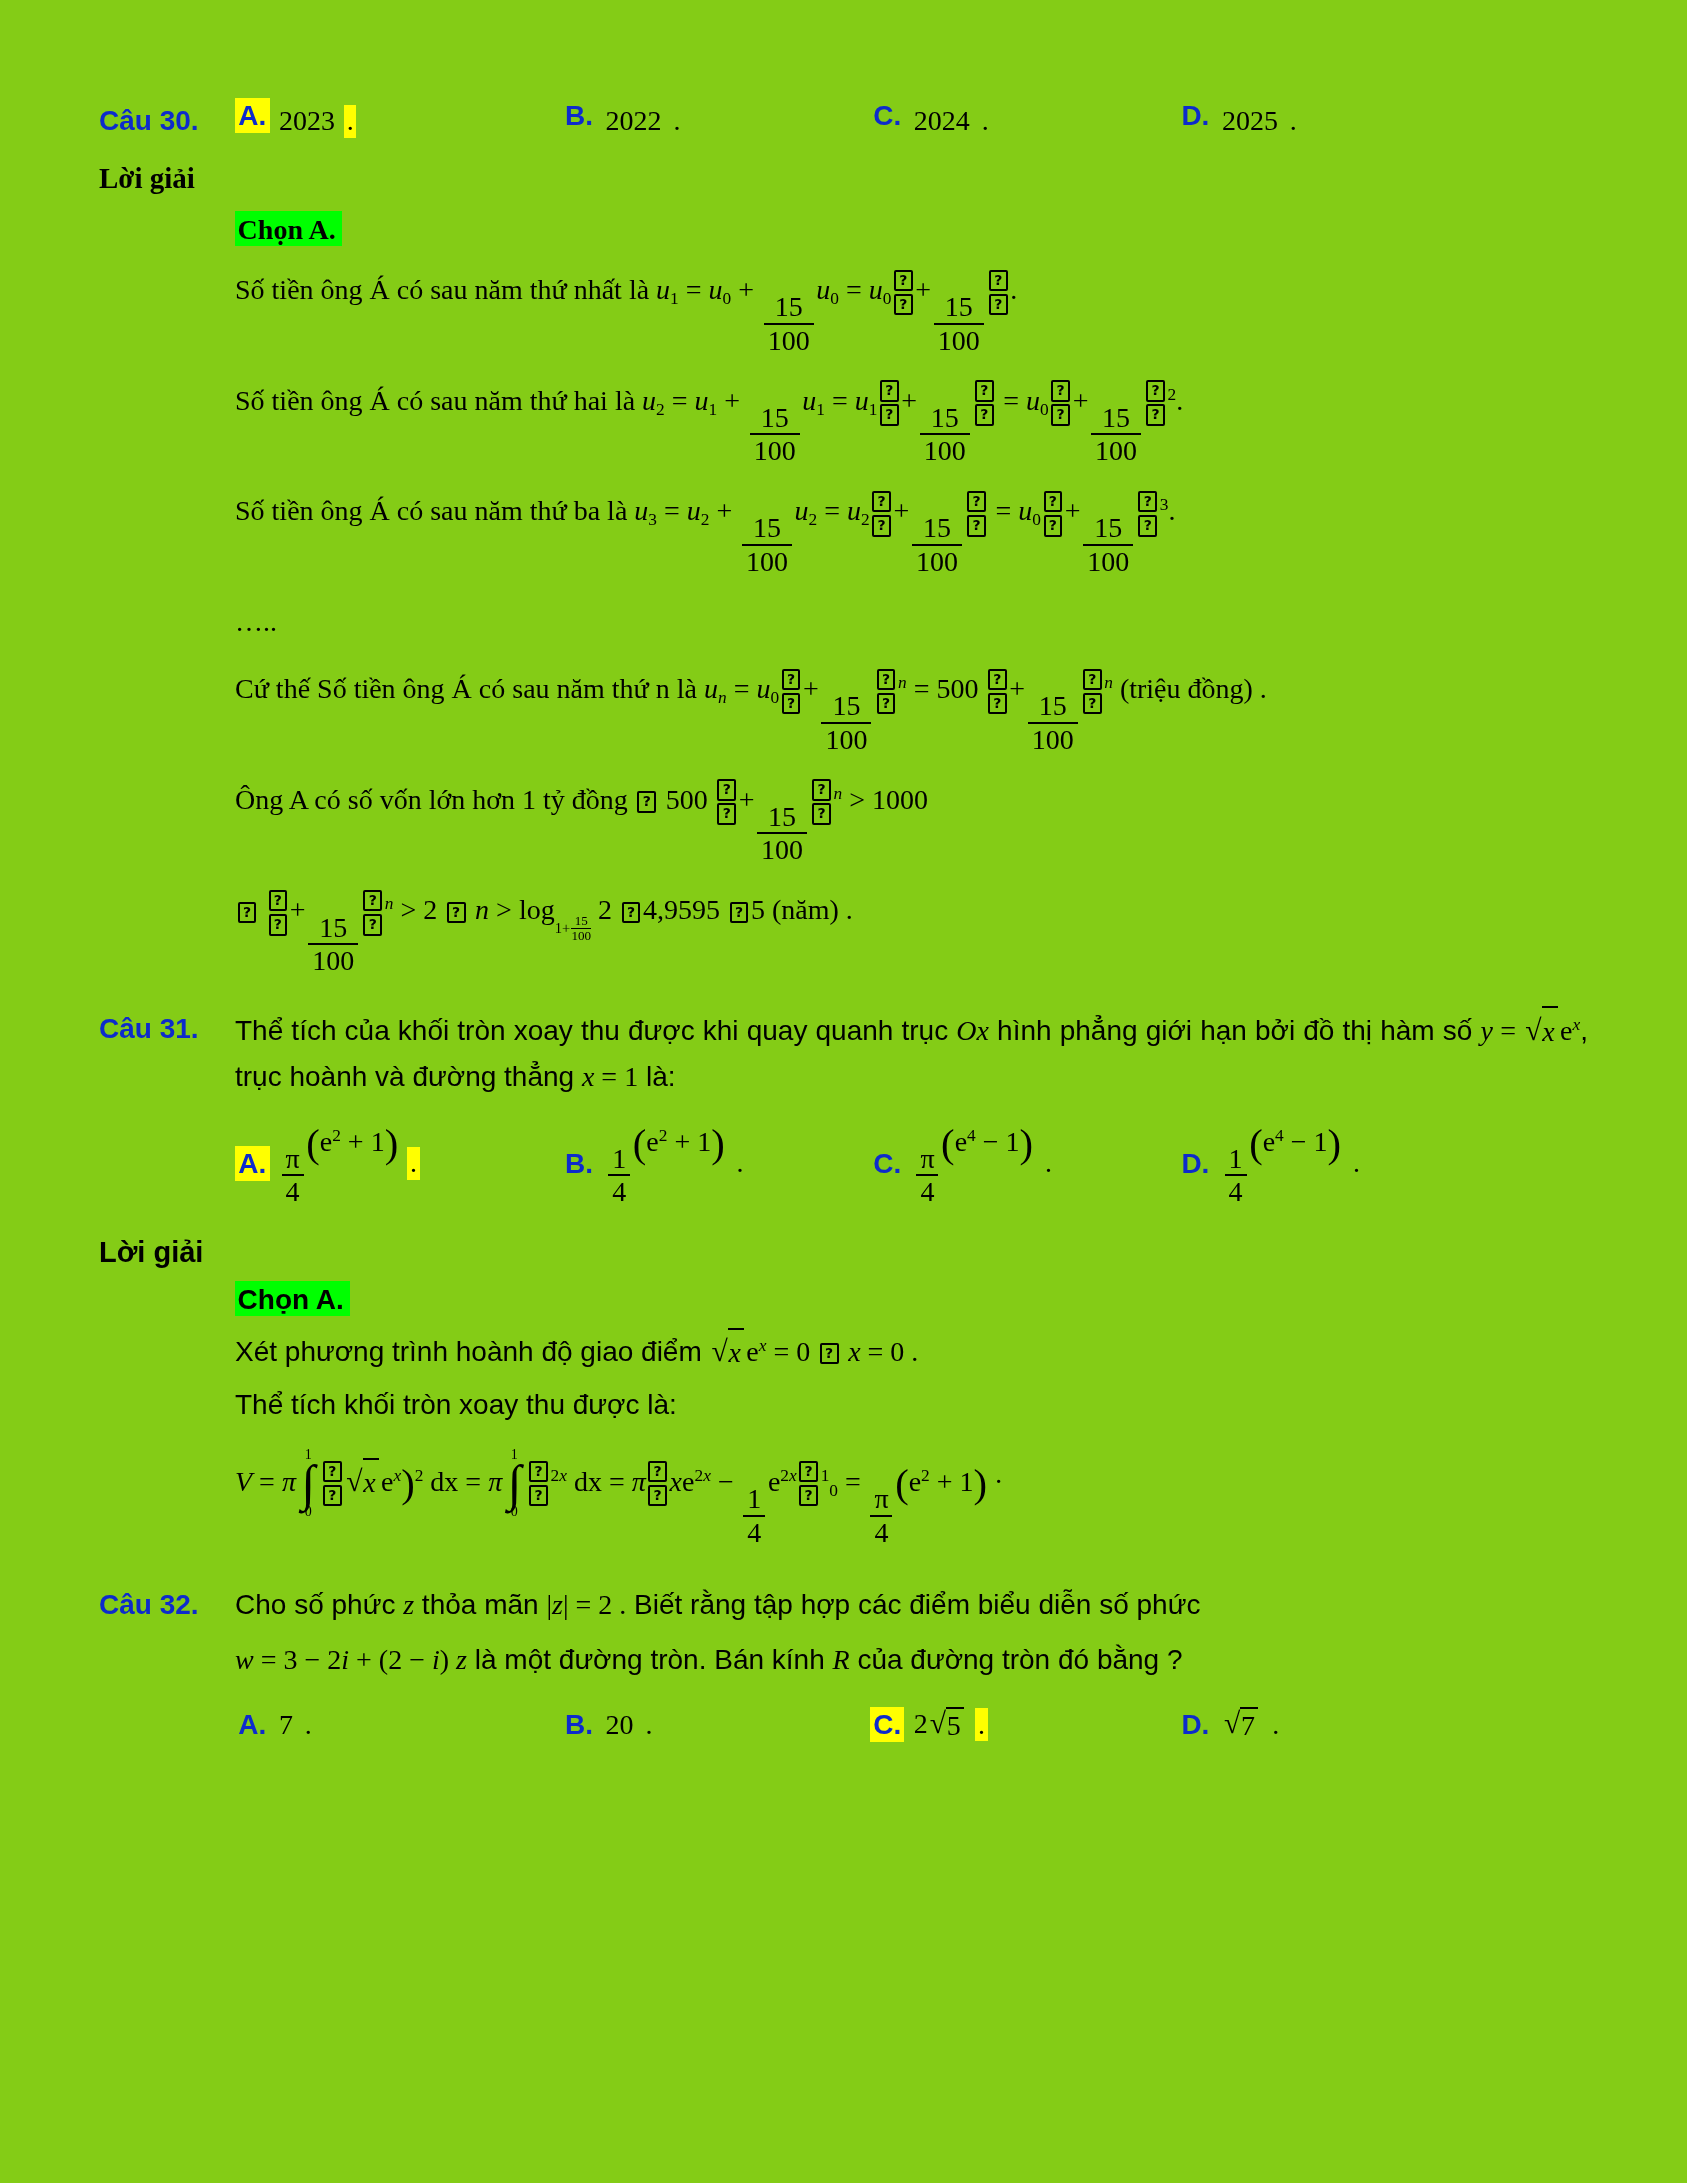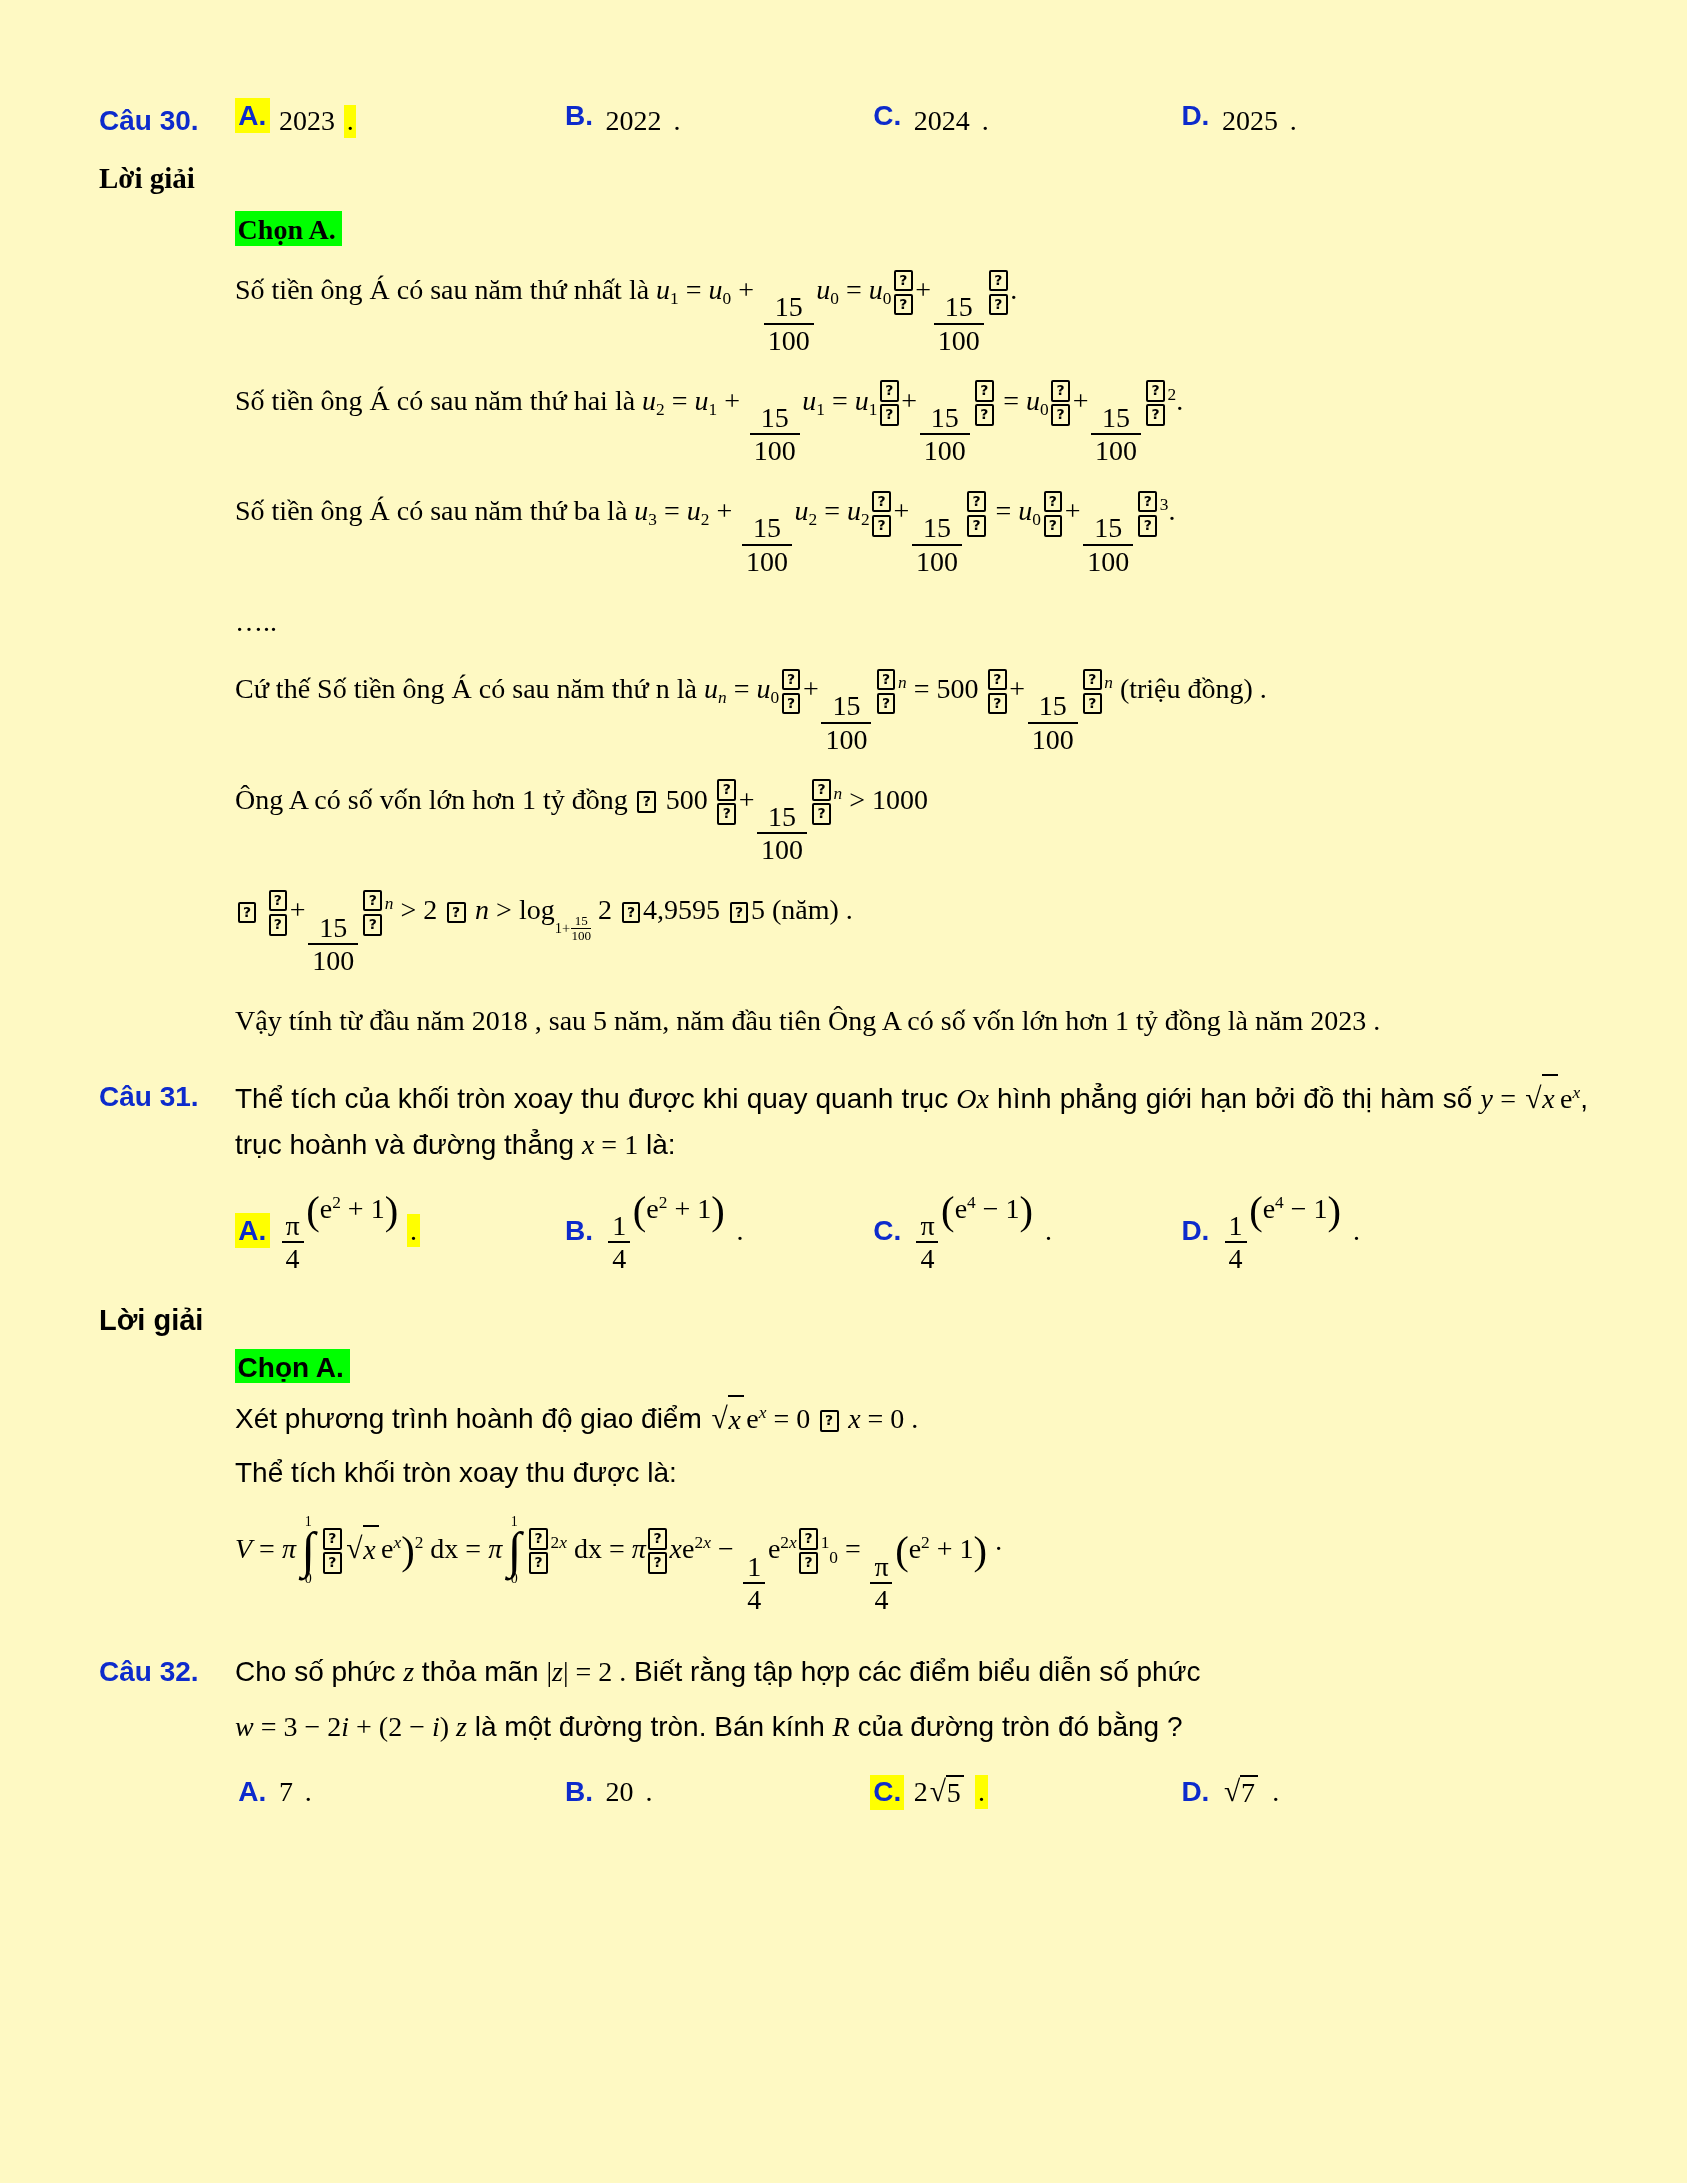--- a/index.html
+++ b/index.html
@@ -1,18 +1,18 @@
 <!DOCTYPE html>
 <html style="font-size:10.6px"><head>
 <meta charset="utf-8">
 <style>
   html,body{margin:0;padding:0;background:#ffffff;}
   .page{
     width:1687px;height:2183px;box-sizing:border-box;
-    padding:78px 99px 40px 99px;background:#fef9c3;overflow:hidden;
+    padding:78px 99px 40px 99px;background:#84cc16;overflow:hidden;
     font-size:28px;color:#000;
   }
   .serif{font-family:"Liberation Serif",serif;}
   .sans{font-family:"Liberation Sans",sans-serif;}
   .question{margin-bottom:30px;}
 
   
   .qhead{position:relative;padding-left:136px;text-align:justify;line-height:1.62;}
   .qlabel{
     position:absolute;left:0;top:0;
@@ -215,21 +215,20 @@
           <span class="lpre">1+</span>
           <span class="tfrac">
             <span class="tn">15</span>
             <span class="td">100</span>
           </span>
         </span><span class="mm"> 2 </span><span class="ndw">
           <span class="ndc">?</span>
         </span><span class="mm">4,9595 </span><span class="ndw">
           <span class="ndc">?</span>
         </span><span class="mm">5 (năm) .</span></p>
-    <p class="solline tightline" style="text-align:justify;margin-right:0;"><span>Vậy tính từ đầu năm 2018 , sau 5 năm, năm đầu tiên Ông A có số vốn lớn hơn 1 tỷ đồng là năm 2023 .</span></p>
   </section>
 
   <section class="question sans">
     <div class="qhead">
       <span class="qlabel">Câu 31.</span>
       <span class="qtext"><span>Thể tích của khối tròn xoay thu được khi quay quanh trục </span><span class="mm mi">Ox</span><span> hình phẳng giới hạn bởi đồ thị hàm số </span><span class="mm mi">y</span><span class="mm"> = </span><span class="msqrt">
             <span class="rad">√</span>
             <span class="radc mi">x</span>
           </span><span class="mm">e</span><span class="mm msup mi">x</span><span>, trục hoành và đường thẳng </span><span class="mm mi">x</span><span class="mm"> = 1</span><span> là:</span></span>
     </div>

